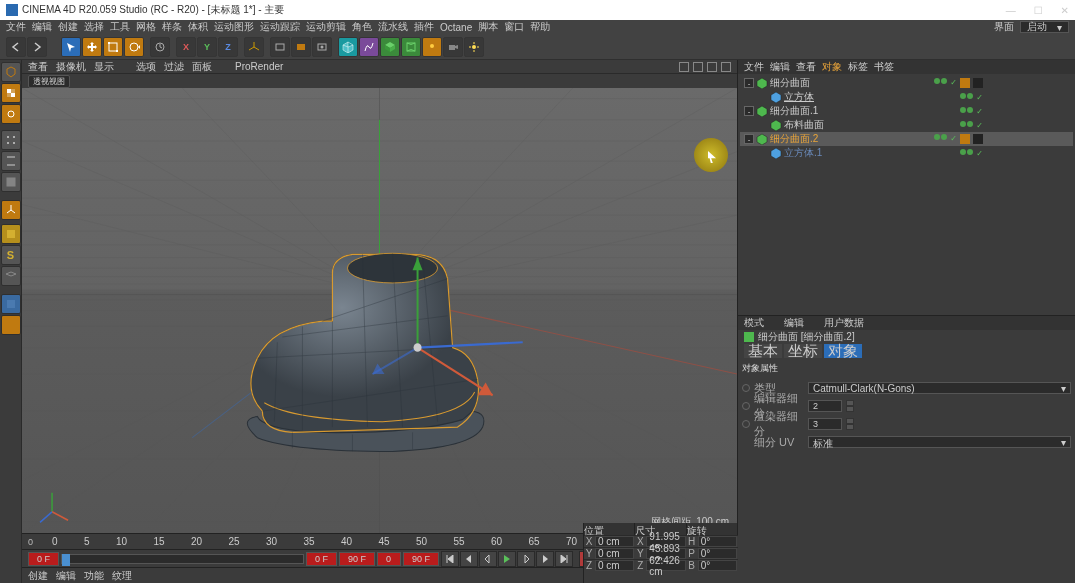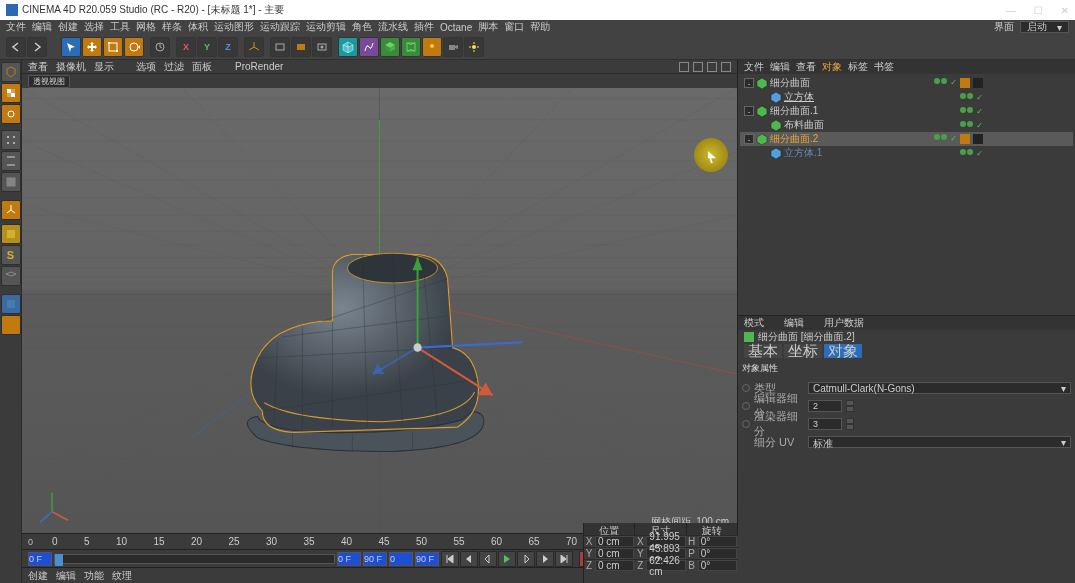--- a/index.html
+++ b/index.html
@@ -35,33 +35,33 @@
 .vpbadge{background:#2b2b2b;border:1px solid #555;border-radius:2px;padding:0 4px;font-size:8px;color:#ccc}
 .viewport{flex:1;position:relative;background:#616161;overflow:hidden}
 .viewport svg{position:absolute;inset:0;width:100%;height:100%}
 .vp-info{position:absolute;right:8px;bottom:4px;font-size:9px;color:#ccc}
 .cursorspot{position:absolute;width:34px;height:34px;background:radial-gradient(circle,#cdbb2a 0%,#a08a17 70%,#6f5d0a 100%);border-radius:50%;left:672px;top:50px;display:flex;align-items:center;justify-content:center}
 .cursorspot::after{content:'';position:absolute;width:8px;height:12px;background:#fff;clip-path:polygon(0 0,100% 60%,40% 60%,60% 100%,35% 100%,20% 60%,0 60%);left:14px;top:13px}
 .ruler{height:16px;background:#3b3b3b;border-top:1px solid #222;position:relative;display:flex;align-items:center}
 .ruler .ticks{position:absolute;left:30px;right:10px;top:0;height:100%;display:flex;justify-content:space-between;align-items:center;font-size:8px;color:#999}
 .rulerzero{position:absolute;left:6px;font-size:9px;color:#bbb}
 .tl2{height:18px;background:#3b3b3b;display:flex;align-items:center;gap:2px;padding:0 6px;border-top:1px solid #222}
-.numbox{background:#1d4ed8;border:1px solid #555;padding:0 0;font-size:9px;min-width:24px;height:14px;display:flex;align-items:center}
+.numbox{background:#b91c1c;border:1px solid #555;padding:0 8px;font-size:9px;min-width:24px;height:14px;display:flex;align-items:center}
 .playctrl{display:flex;gap:1px;margin-left:auto}
 .pbtn{width:18px;height:16px;background:#444;border:1px solid #2a2a2a;display:flex;align-items:center;justify-content:center}
 .pbtn svg{width:8px;height:8px}
 .extras{display:flex;gap:1px;margin-left:4px}
 .eb{width:16px;height:16px;background:#4a4a4a;border:1px solid #2a2a2a;display:flex;align-items:center;justify-content:center}
 .eb.r{background:#b03a3a}
 .eb.y{background:#b58f1c}
 .eb.c{background:#2a8a9a}
 .bottombar{height:16px;background:#3b3b3b;display:flex;align-items:center;gap:8px;padding:0 6px;font-size:9px;color:#aaa;border-top:1px solid #222}
 .coordpanel{position:absolute;left:583px;bottom:0;width:155px;height:60px;background:#3b3b3b;border-left:1px solid #222}
 .cp-tabs{height:12px;display:flex;font-size:8px;background:#333}
-.cp-tabs div{flex:1;text-align:center;border-right:1px solid #222;padding-top:1px}
+.cp-tabs div{flex:1;text-align:left;border-right:1px solid #222;padding-top:1px}
 .cp-row{height:12px;display:flex;align-items:center;font-size:8px;border-top:1px solid #2a2a2a}
 .cp-row .lbl{width:10px;text-align:center;color:#aaa}
 .cp-row .val{flex:1;background:#2b2b2b;border:1px solid #444;margin:0 1px;padding:0 2px;color:#ccc;height:11px;display:flex;align-items:center}
 .rightcol{width:338px;background:#3b3b3b;display:flex;flex-direction:column;border-left:1px solid #222}
 .om-tabs{height:14px;background:#333;display:flex;align-items:center;gap:6px;padding:0 6px;font-size:9px;color:#aaa}
 .om-tabs span.active{color:#e8a43a}
 .om-tree{flex:1;background:#3b3b3b;padding:2px;overflow:hidden}
 .om-row{height:14px;display:flex;align-items:center;gap:2px;font-size:9px;color:#ccc;padding-left:4px}
 .om-row.sel{background:#5a5a5a}
 .om-row .ex{width:10px;height:10px;border:1px solid #666;background:#2b2b2b;display:flex;align-items:center;justify-content:center;font-size:8px;color:#ccc}

